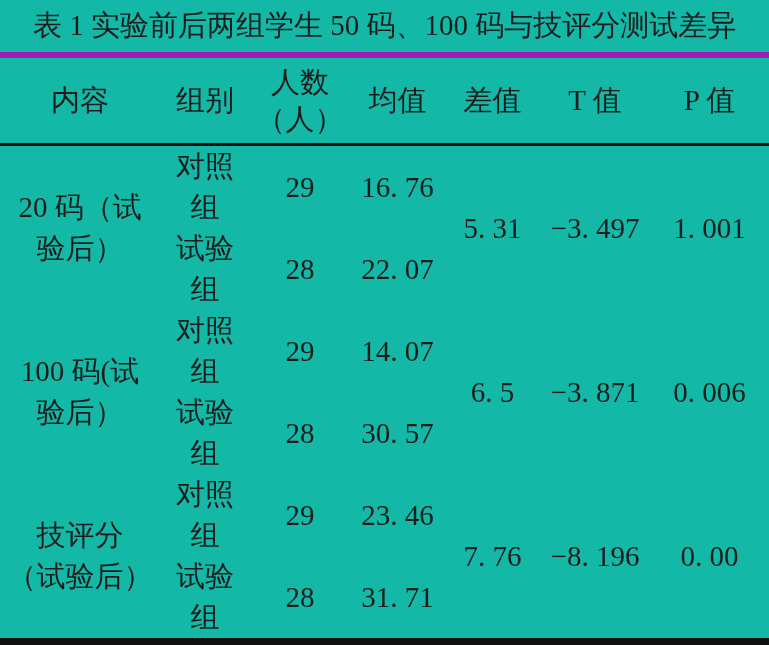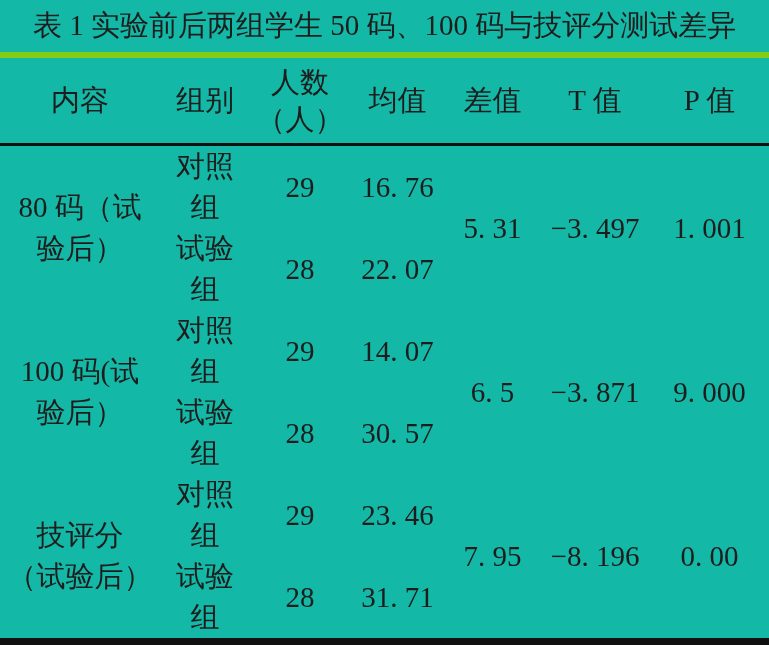--- a/index.html
+++ b/index.html
@@ -17,21 +17,21 @@
     display: flex;
     align-items: center;
     justify-content: center;
     font-size: 29px;
     white-space: nowrap;
   }
   table.stats {
     width: 769px;
     border-collapse: collapse;
     table-layout: fixed;
-    border-top: 6px solid #84cc16;
+    border-top: 6px solid #a21caf;
     border-bottom: 7px solid #101010;
     padding-left: 48px;
   }
   table.stats th {
     height: 85px;
     font-weight: normal;
     font-size: 29px;
     text-align: center;
     vertical-align: middle;
     border-bottom: 3px solid #101010;
@@ -73,21 +73,21 @@
 （人）</th>
         <th>均值</th>
         <th>差值</th>
         <th>T 值</th>
         <th>P 值</th>
       </tr>
     </thead>
     <tbody>
 
       <tr>
-        <td rowspan="2">80 码（试
+        <td rowspan="2">20 码（试
 验后）</td>
         <td>对照
 组</td>
         <td>29</td>
         <td>16. 76</td>
         <td rowspan="2">5. 31</td>
         <td rowspan="2">−3. 497</td>
         <td rowspan="2">1. 001</td>
       </tr>
       <tr>
@@ -99,37 +99,37 @@
 
       <tr>
         <td rowspan="2">100 码(试
 验后）</td>
         <td>对照
 组</td>
         <td>29</td>
         <td>14. 07</td>
         <td rowspan="2">6. 5</td>
         <td rowspan="2">−3. 871</td>
-        <td rowspan="2">9. 000</td>
+        <td rowspan="2">0. 006</td>
       </tr>
       <tr>
         <td>试验
 组</td>
         <td>28</td>
         <td>30. 57</td>
       </tr>
 
       <tr>
         <td rowspan="2">技评分
 （试验后）</td>
         <td>对照
 组</td>
         <td>29</td>
         <td>23. 46</td>
-        <td rowspan="2">7. 95</td>
+        <td rowspan="2">7. 76</td>
         <td rowspan="2">−8. 196</td>
         <td rowspan="2">0. 00</td>
       </tr>
       <tr>
         <td>试验
 组</td>
         <td>28</td>
         <td>31. 71</td>
       </tr>
     </tbody>

